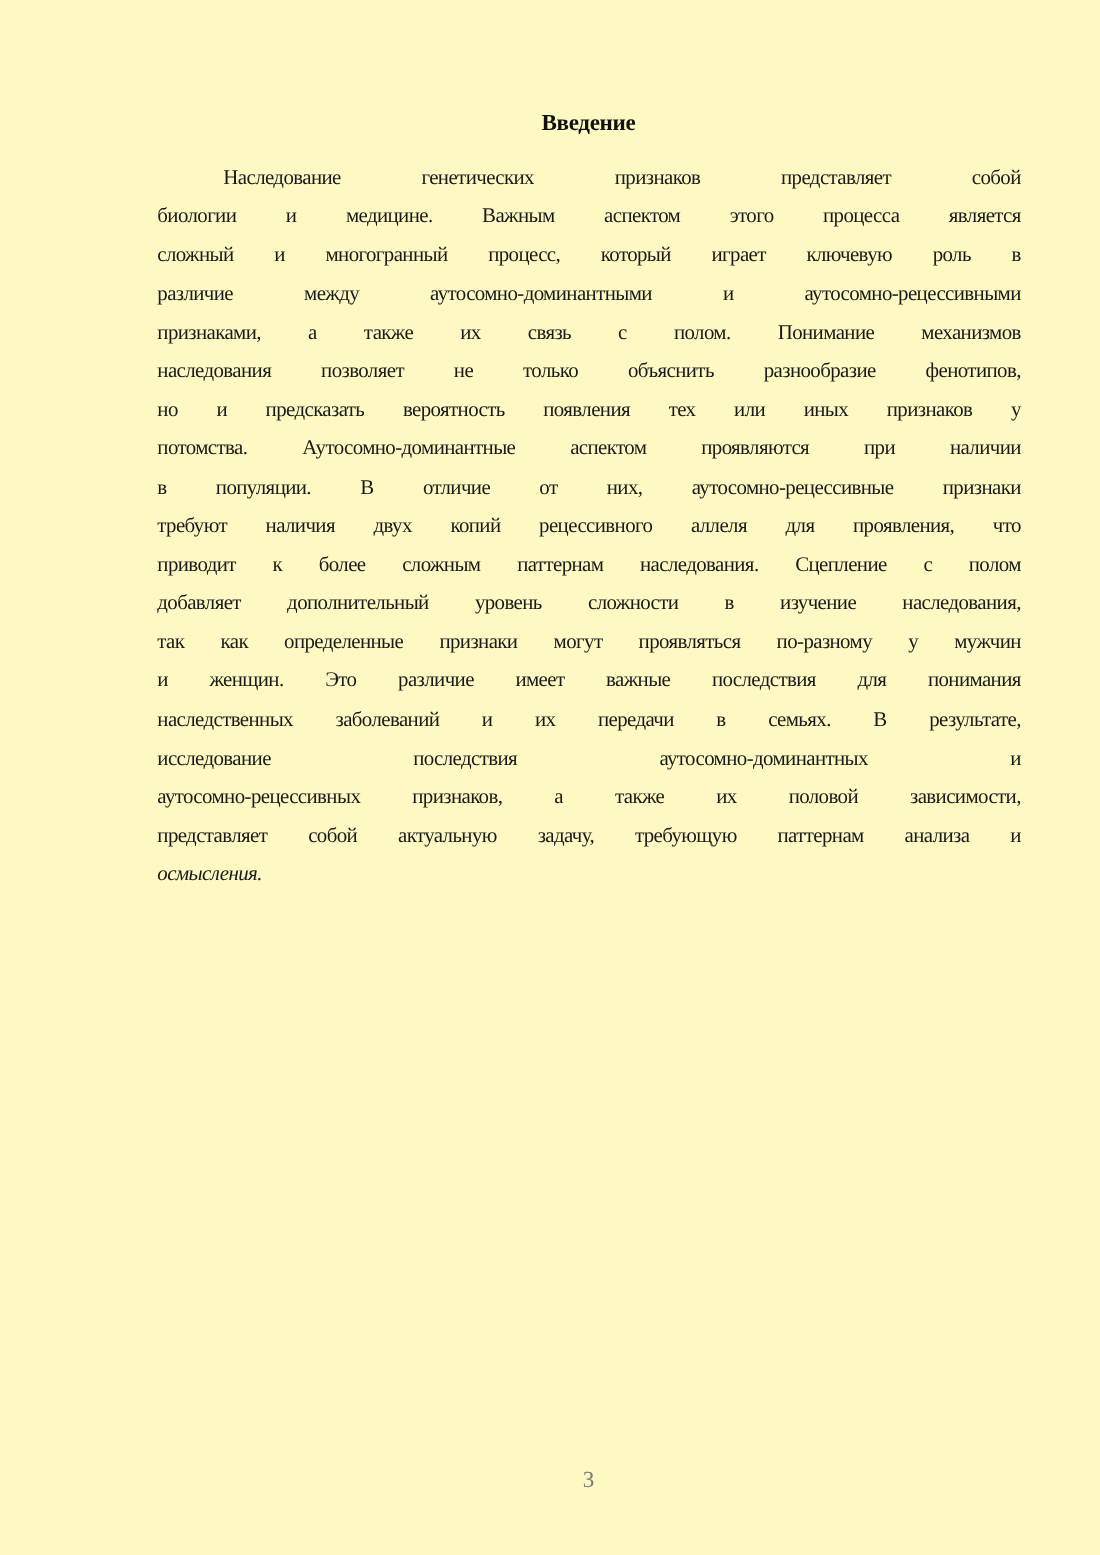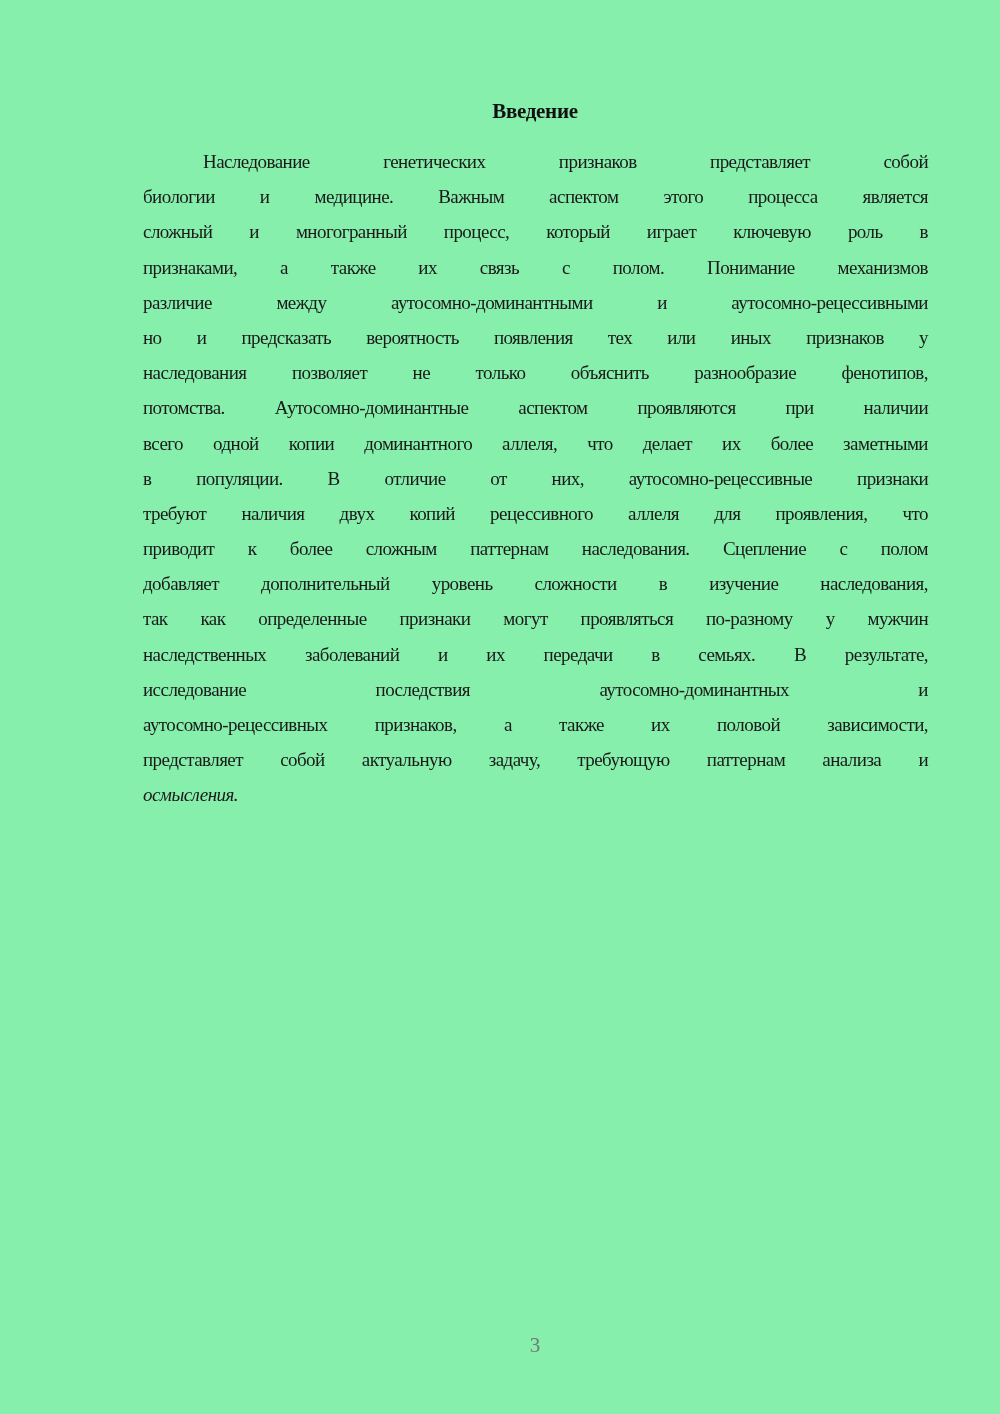--- a/index.html
+++ b/index.html
@@ -13,21 +13,21 @@
       position: relative;
       overflow: hidden;
       font-family: "Liberation Serif", "DejaVu Serif", serif;
       color: #1a1a1a;
     }
     .page {
       position: absolute;
       left: 0; top: 0;
       width: 1000px;
       height: 1414px;
-      background: #86efac;
+      background: #fef9c3;
     }
     .heading {
       position: absolute;
       top: 97px;
       left: 0;
       width: 1070px;
       text-align: center;
       font-weight: bold;
       font-size: 21px;
       line-height: 28px;
@@ -89,51 +89,51 @@
     <span class="line first">
         <span class="line-inner">Наследование генетических признаков представляет собой</span>
       </span>
     <span class="line">
         <span class="line-inner">биологии и медицине. Важным аспектом этого процесса является</span>
       </span>
     <span class="line">
         <span class="line-inner">сложный и многогранный процесс, который играет ключевую роль в</span>
       </span>
     <span class="line">
+        <span class="line-inner">различие между аутосомно-доминантными и аутосомно-рецессивными</span>
+      </span>
+    <span class="line">
         <span class="line-inner">признаками, а также их связь с полом. Понимание механизмов</span>
       </span>
     <span class="line">
-        <span class="line-inner">различие между аутосомно-доминантными и аутосомно-рецессивными</span>
+        <span class="line-inner">наследования позволяет не только объяснить разнообразие фенотипов,</span>
       </span>
     <span class="line">
         <span class="line-inner">но и предсказать вероятность появления тех или иных признаков у</span>
       </span>
     <span class="line">
-        <span class="line-inner">наследования позволяет не только объяснить разнообразие фенотипов,</span>
-      </span>
-    <span class="line">
         <span class="line-inner">потомства. Аутосомно-доминантные аспектом проявляются при наличии</span>
-      </span>
-    <span class="line">
-        <span class="line-inner">всего одной копии доминантного аллеля, что делает их более заметными</span>
       </span>
     <span class="line">
         <span class="line-inner">в популяции. В отличие от них, аутосомно-рецессивные признаки</span>
       </span>
     <span class="line">
         <span class="line-inner">требуют наличия двух копий рецессивного аллеля для проявления, что</span>
       </span>
     <span class="line">
         <span class="line-inner">приводит к более сложным паттернам наследования. Сцепление с полом</span>
       </span>
     <span class="line">
         <span class="line-inner">добавляет дополнительный уровень сложности в изучение наследования,</span>
       </span>
     <span class="line">
         <span class="line-inner">так как определенные признаки могут проявляться по-разному у мужчин</span>
+      </span>
+    <span class="line">
+        <span class="line-inner">и женщин. Это различие имеет важные последствия для понимания</span>
       </span>
     <span class="line">
         <span class="line-inner">наследственных заболеваний и их передачи в семьях. В результате,</span>
       </span>
     <span class="line">
         <span class="line-inner">исследование последствия аутосомно-доминантных и</span>
       </span>
     <span class="line">
         <span class="line-inner">аутосомно-рецессивных признаков, а также их половой зависимости,</span>
       </span>

